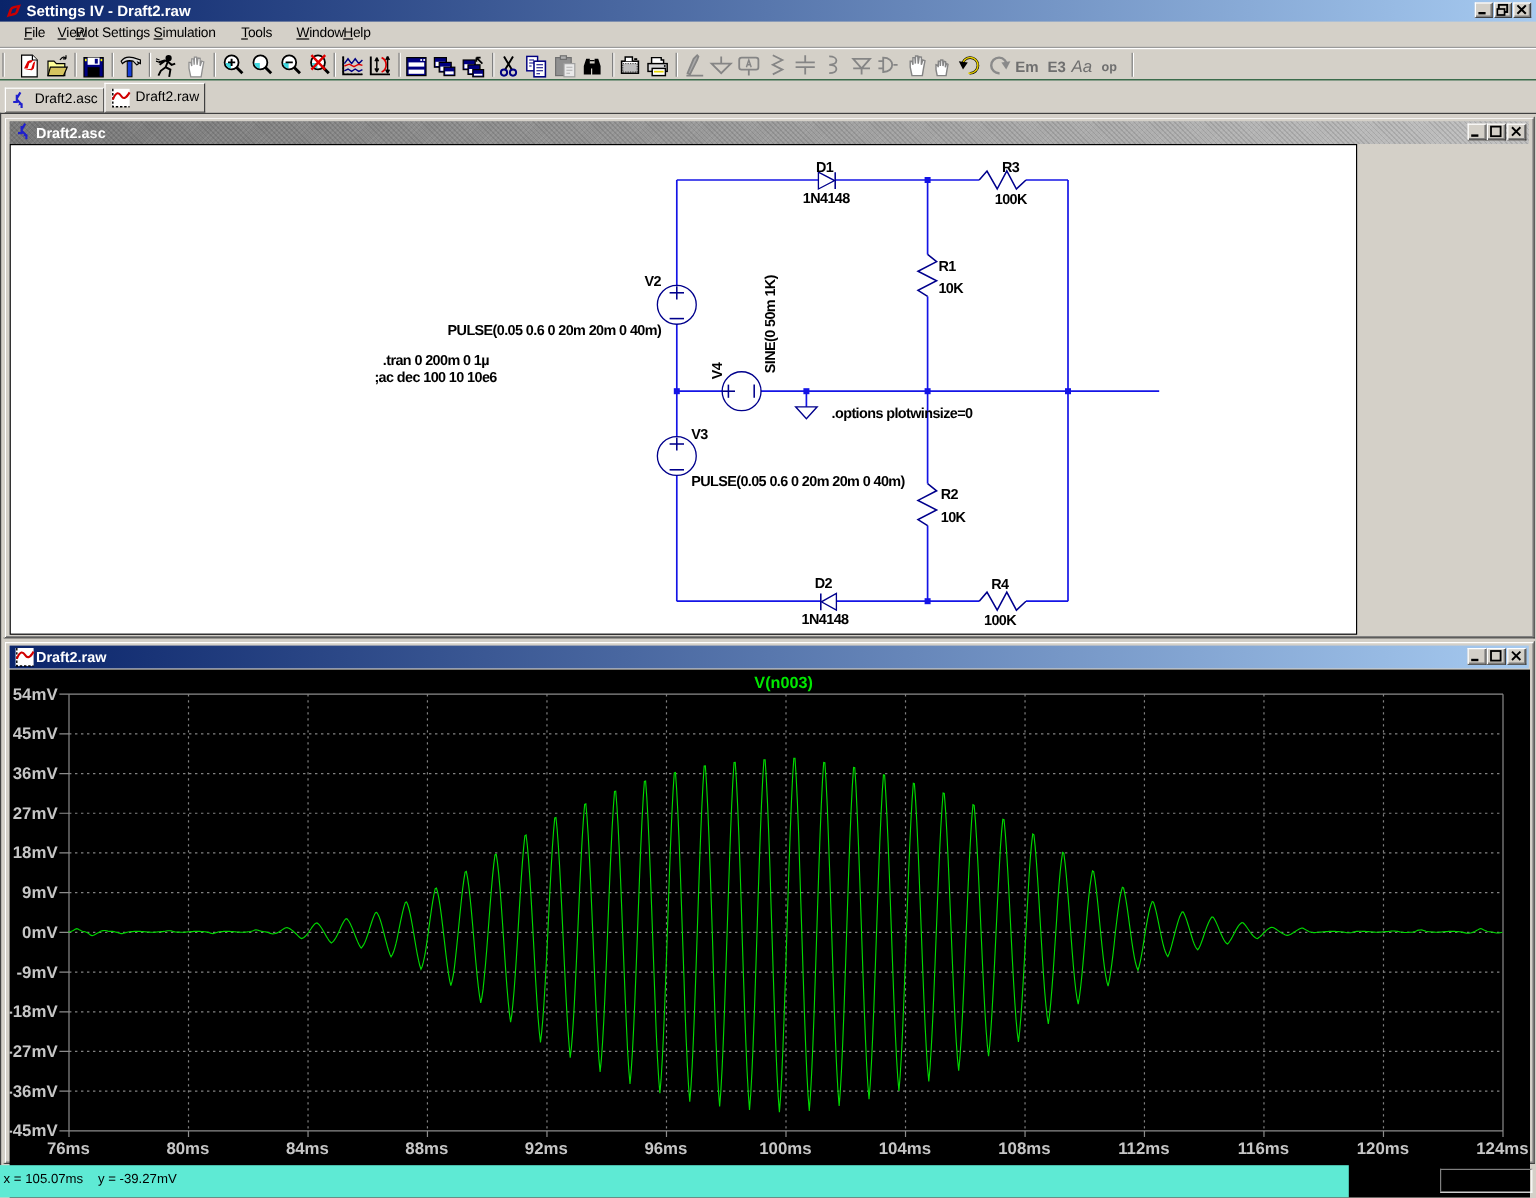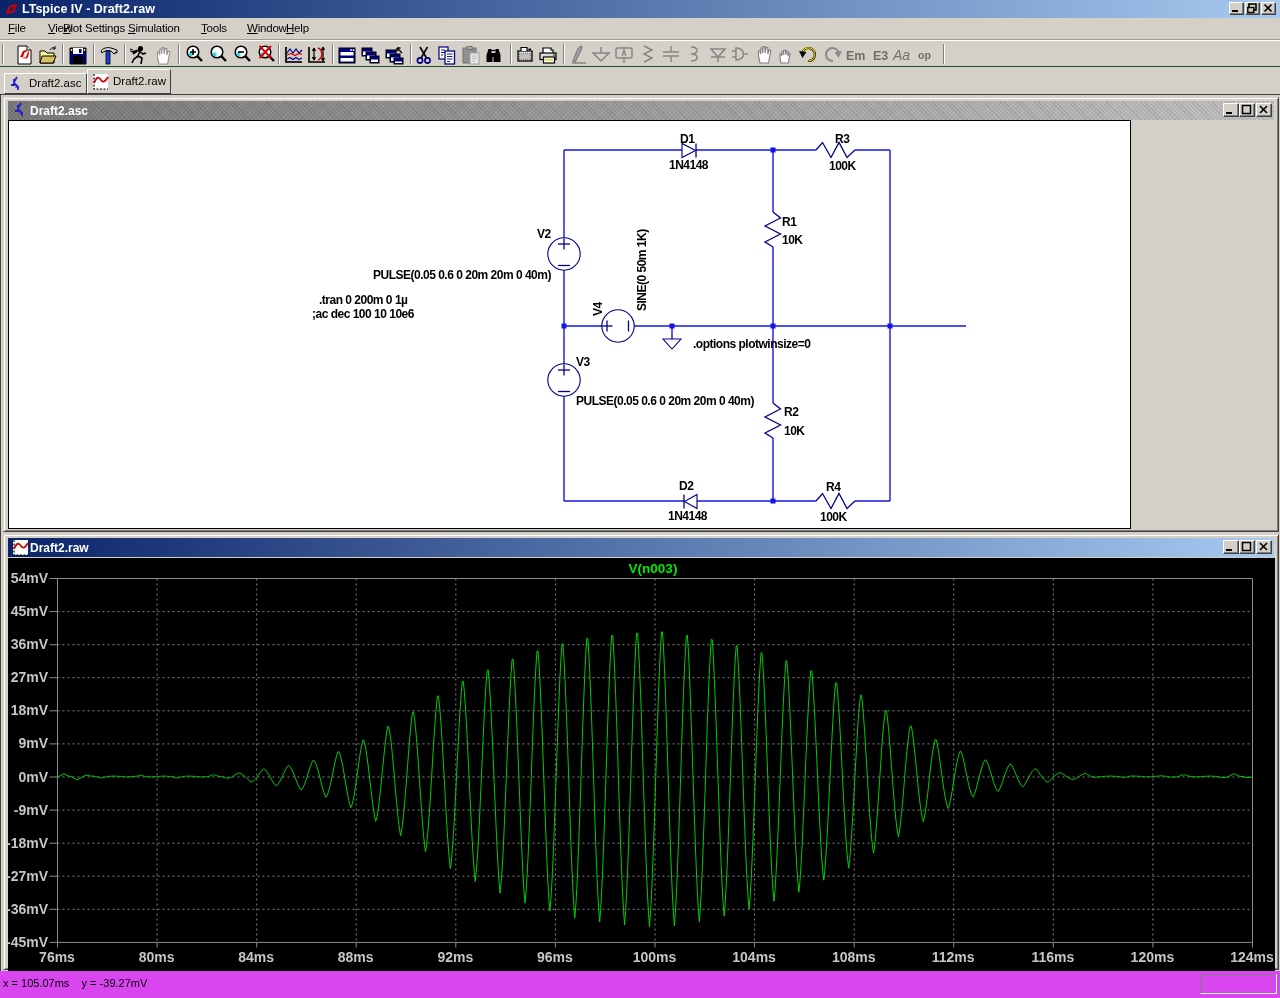--- a/index.html
+++ b/index.html
@@ -23,43 +23,43 @@
 #plottitle{background:linear-gradient(90deg,#0a246a,#a6caf0)}
 #schemcanvas{position:absolute;left:4px;top:22px;width:1123px;height:409px;background:#fff;border:1px solid #000}
 #plotcanvas{position:absolute;left:4px;top:23px;width:1267px;height:460px;background:#000}
 .wire{stroke:#1414e6;stroke-width:1.4;fill:none}
 .sym{stroke:#00008c;stroke-width:1.3;fill:none}
 .symo{stroke:#00008c;stroke-width:1.1;fill:none}
 .st{font-family:"Liberation Sans",sans-serif;font-size:12px;font-weight:bold;fill:#000;letter-spacing:-0.5px}
 .gd{stroke:#828282;stroke-width:1;stroke-dasharray:2 3}
 .gb{stroke:#8c8c8c;stroke-width:1}
 .plab{font-family:"Liberation Sans",sans-serif;font-size:14px;font-weight:bold;fill:#c6c6c6}
-#statusbar{left:0;top:971px;width:1280px;height:27px;background:#d946ef;font-size:11px;color:#000}
+#statusbar{left:0;top:971px;width:1124px;height:27px;background:#5eead4;font-size:11px;color:#000}
 </style></head><body>
 
 <div id="titlebar" class="abs">
  <svg class="abs" style="left:3px;top:1px" width="17" height="16" viewBox="0 0 17 16">
   <path d="M2.5 13.5 L5 6.5 Q6 4.5 8.5 4 L13.5 3 L11 5.5 L8 6.3 Q7.2 6.6 7 7.5 L5.5 12 Z" fill="#cc0000"></path>
   <path d="M14.5 2.5 L12 9.5 Q11 11.5 8.5 12 L3.5 13 L6 10.5 L9 9.7 Q9.8 9.4 10 8.5 L11.5 4 Z" fill="#cc0000"></path>
  </svg>
- <span class="txt">LTspice IV - Draft2.raw</span>
+ <span class="txt">Settings IV - Draft2.raw</span>
  <div class="wbtn" style="left:1229px"><svg width="13" height="11">
         <rect x="2" y="7" width="6" height="2" fill="#000"></rect>
       </svg></div>
  <div class="wbtn" style="left:1245px"><svg width="13" height="11">
         <rect x="3" y="1" width="7" height="6" fill="none" stroke="#000" stroke-width="1.6"></rect>
         <rect x="1.8" y="4.5" width="6" height="5" fill="#d4d0c8" stroke="#000" stroke-width="1.4"></rect>
       </svg></div>
  <div class="wbtn" style="left:1261px"><svg width="13" height="11">
         <path d="M2.5 1.5 L9.5 8.5 M9.5 1.5 L2.5 8.5" stroke="#000" stroke-width="1.7"></path>
       </svg></div>
 </div>
 
 <div id="menubar" class="abs">
- <span style="left:8px"><u>F</u>ile</span>
+ <span style="left:20px"><u>F</u>ile</span>
     <span style="left:48px"><u>V</u>iew</span>
  <span style="left:63px"><u>P</u>lot Settings</span>
     <span style="left:128px"><u>S</u>imulation</span>
  <span style="left:201px"><u>T</u>ools</span>
     <span style="left:247px"><u>W</u>indow</span>
  <span style="left:286px"><u>H</u>elp</span>
 </div>
 
 <div id="toolbar" class="abs">
  <div class="tsep" style="left:2px"></div>

